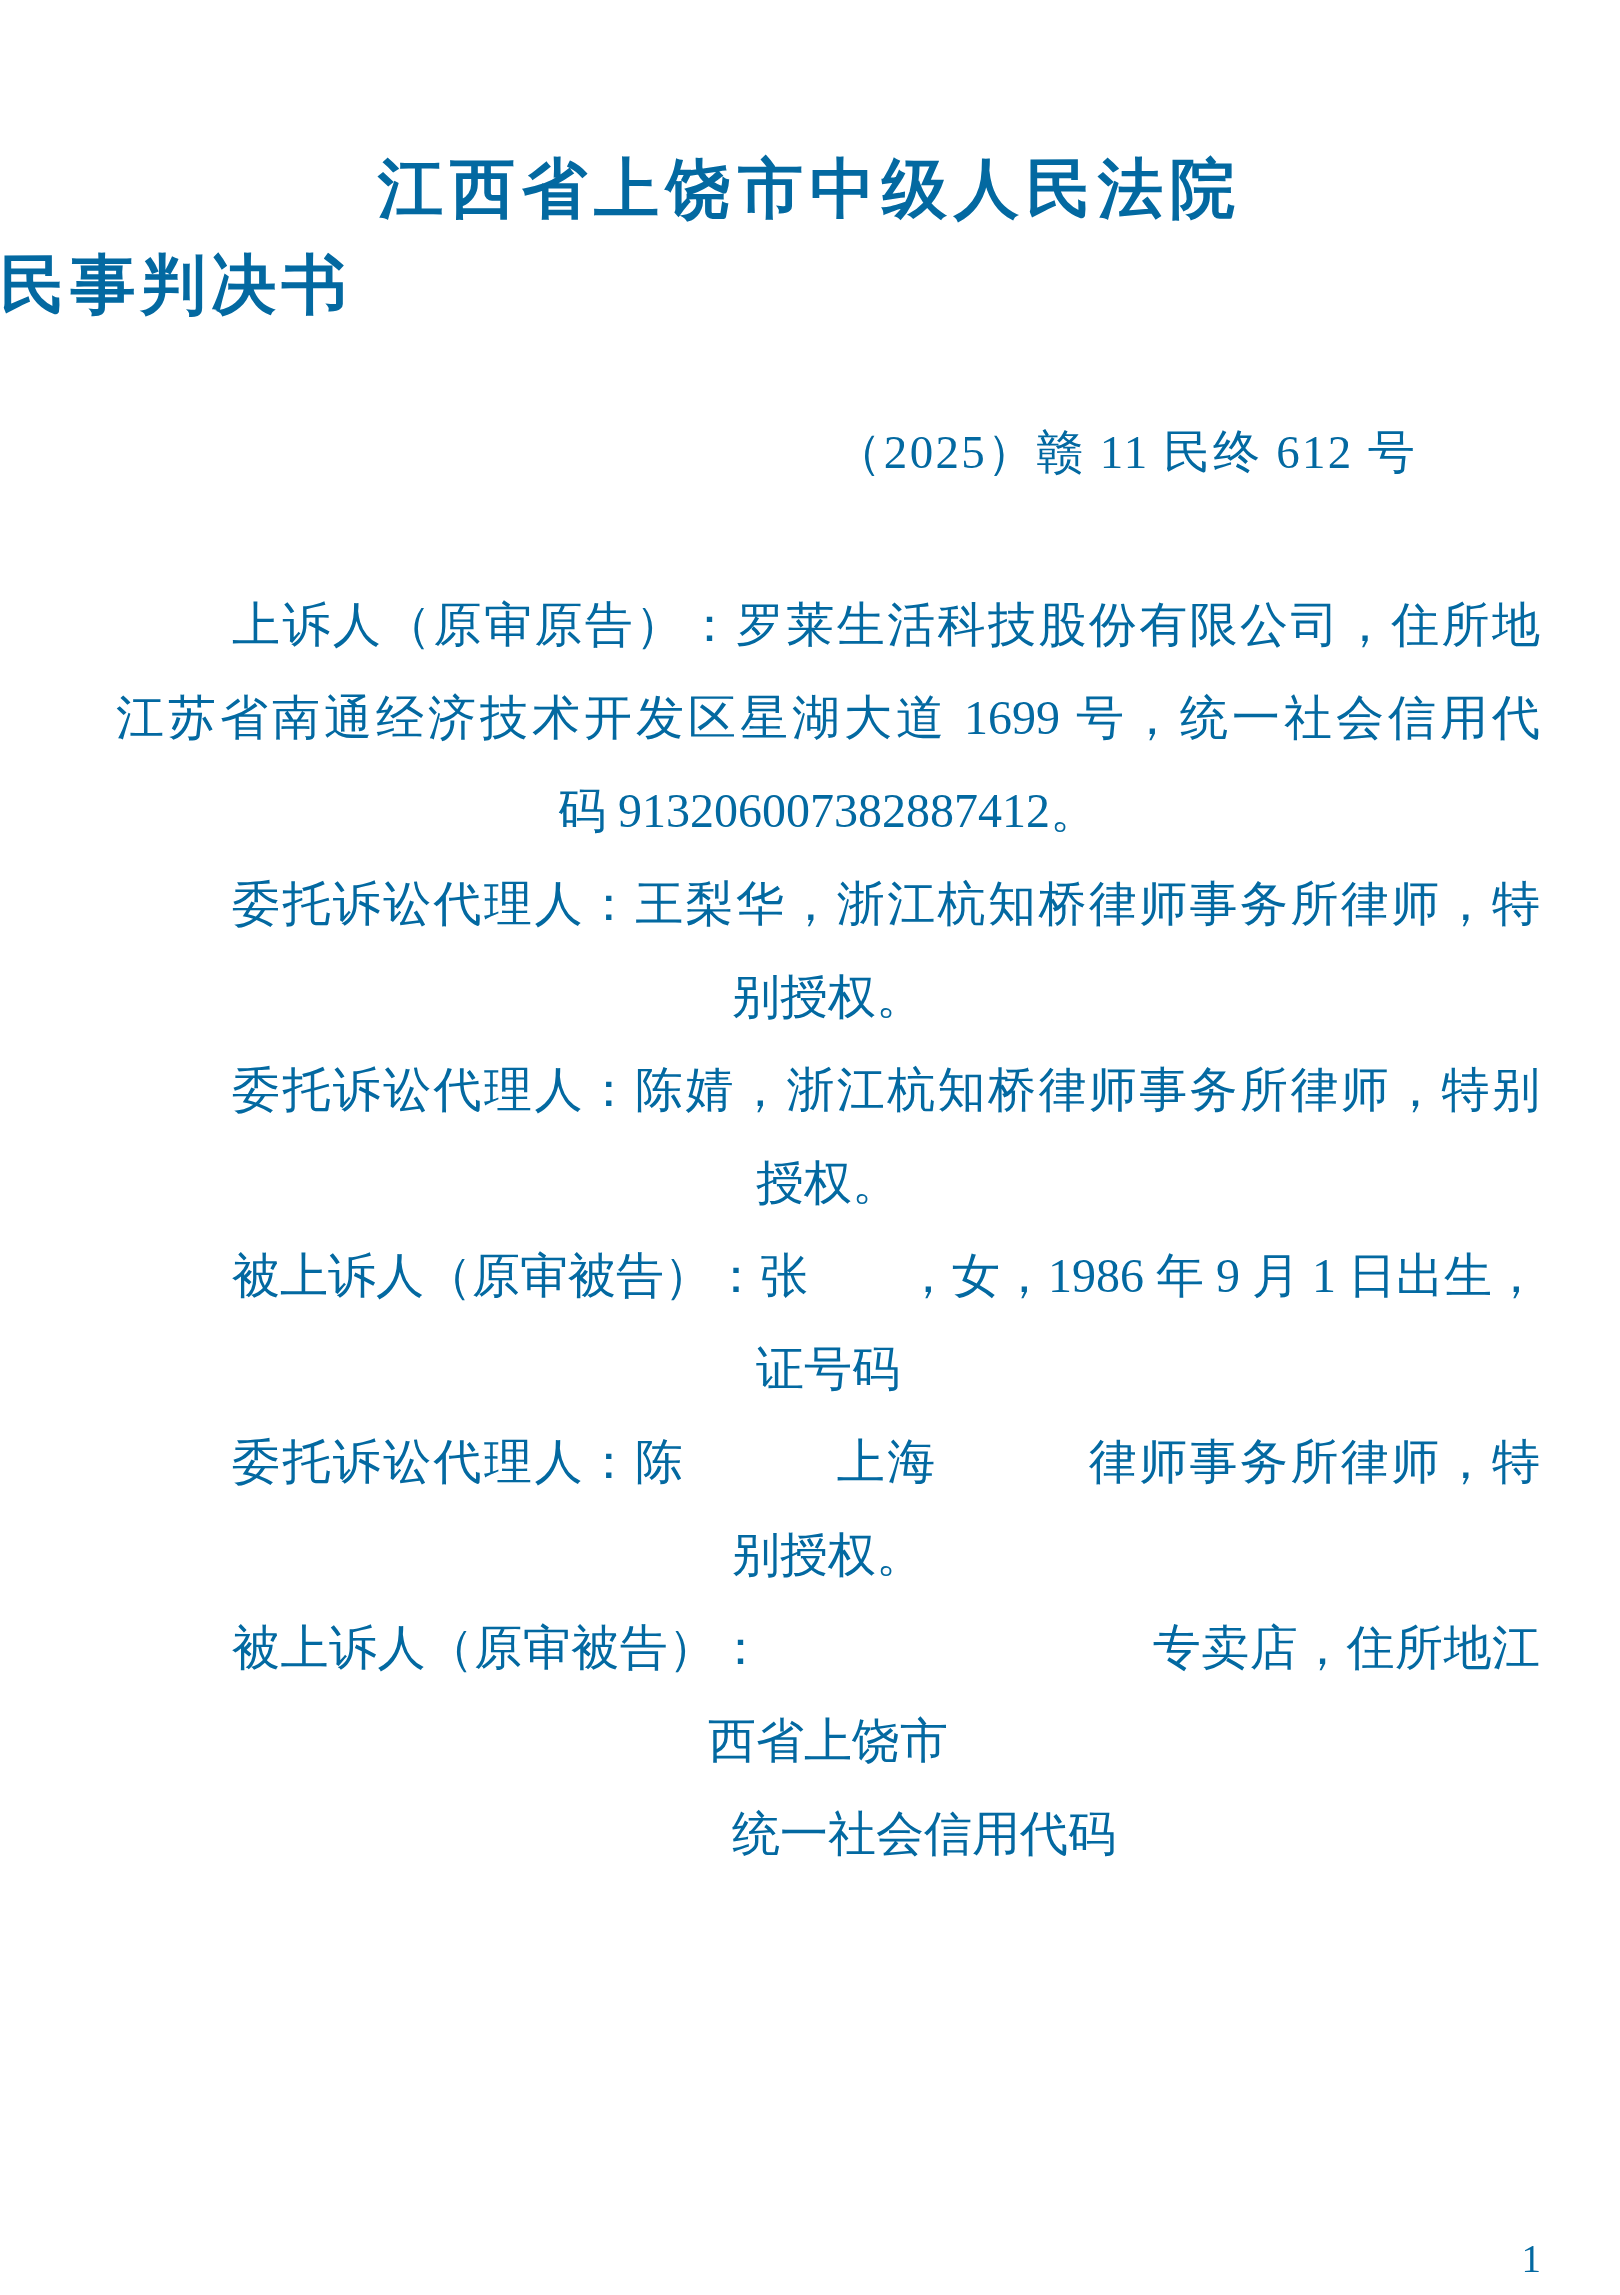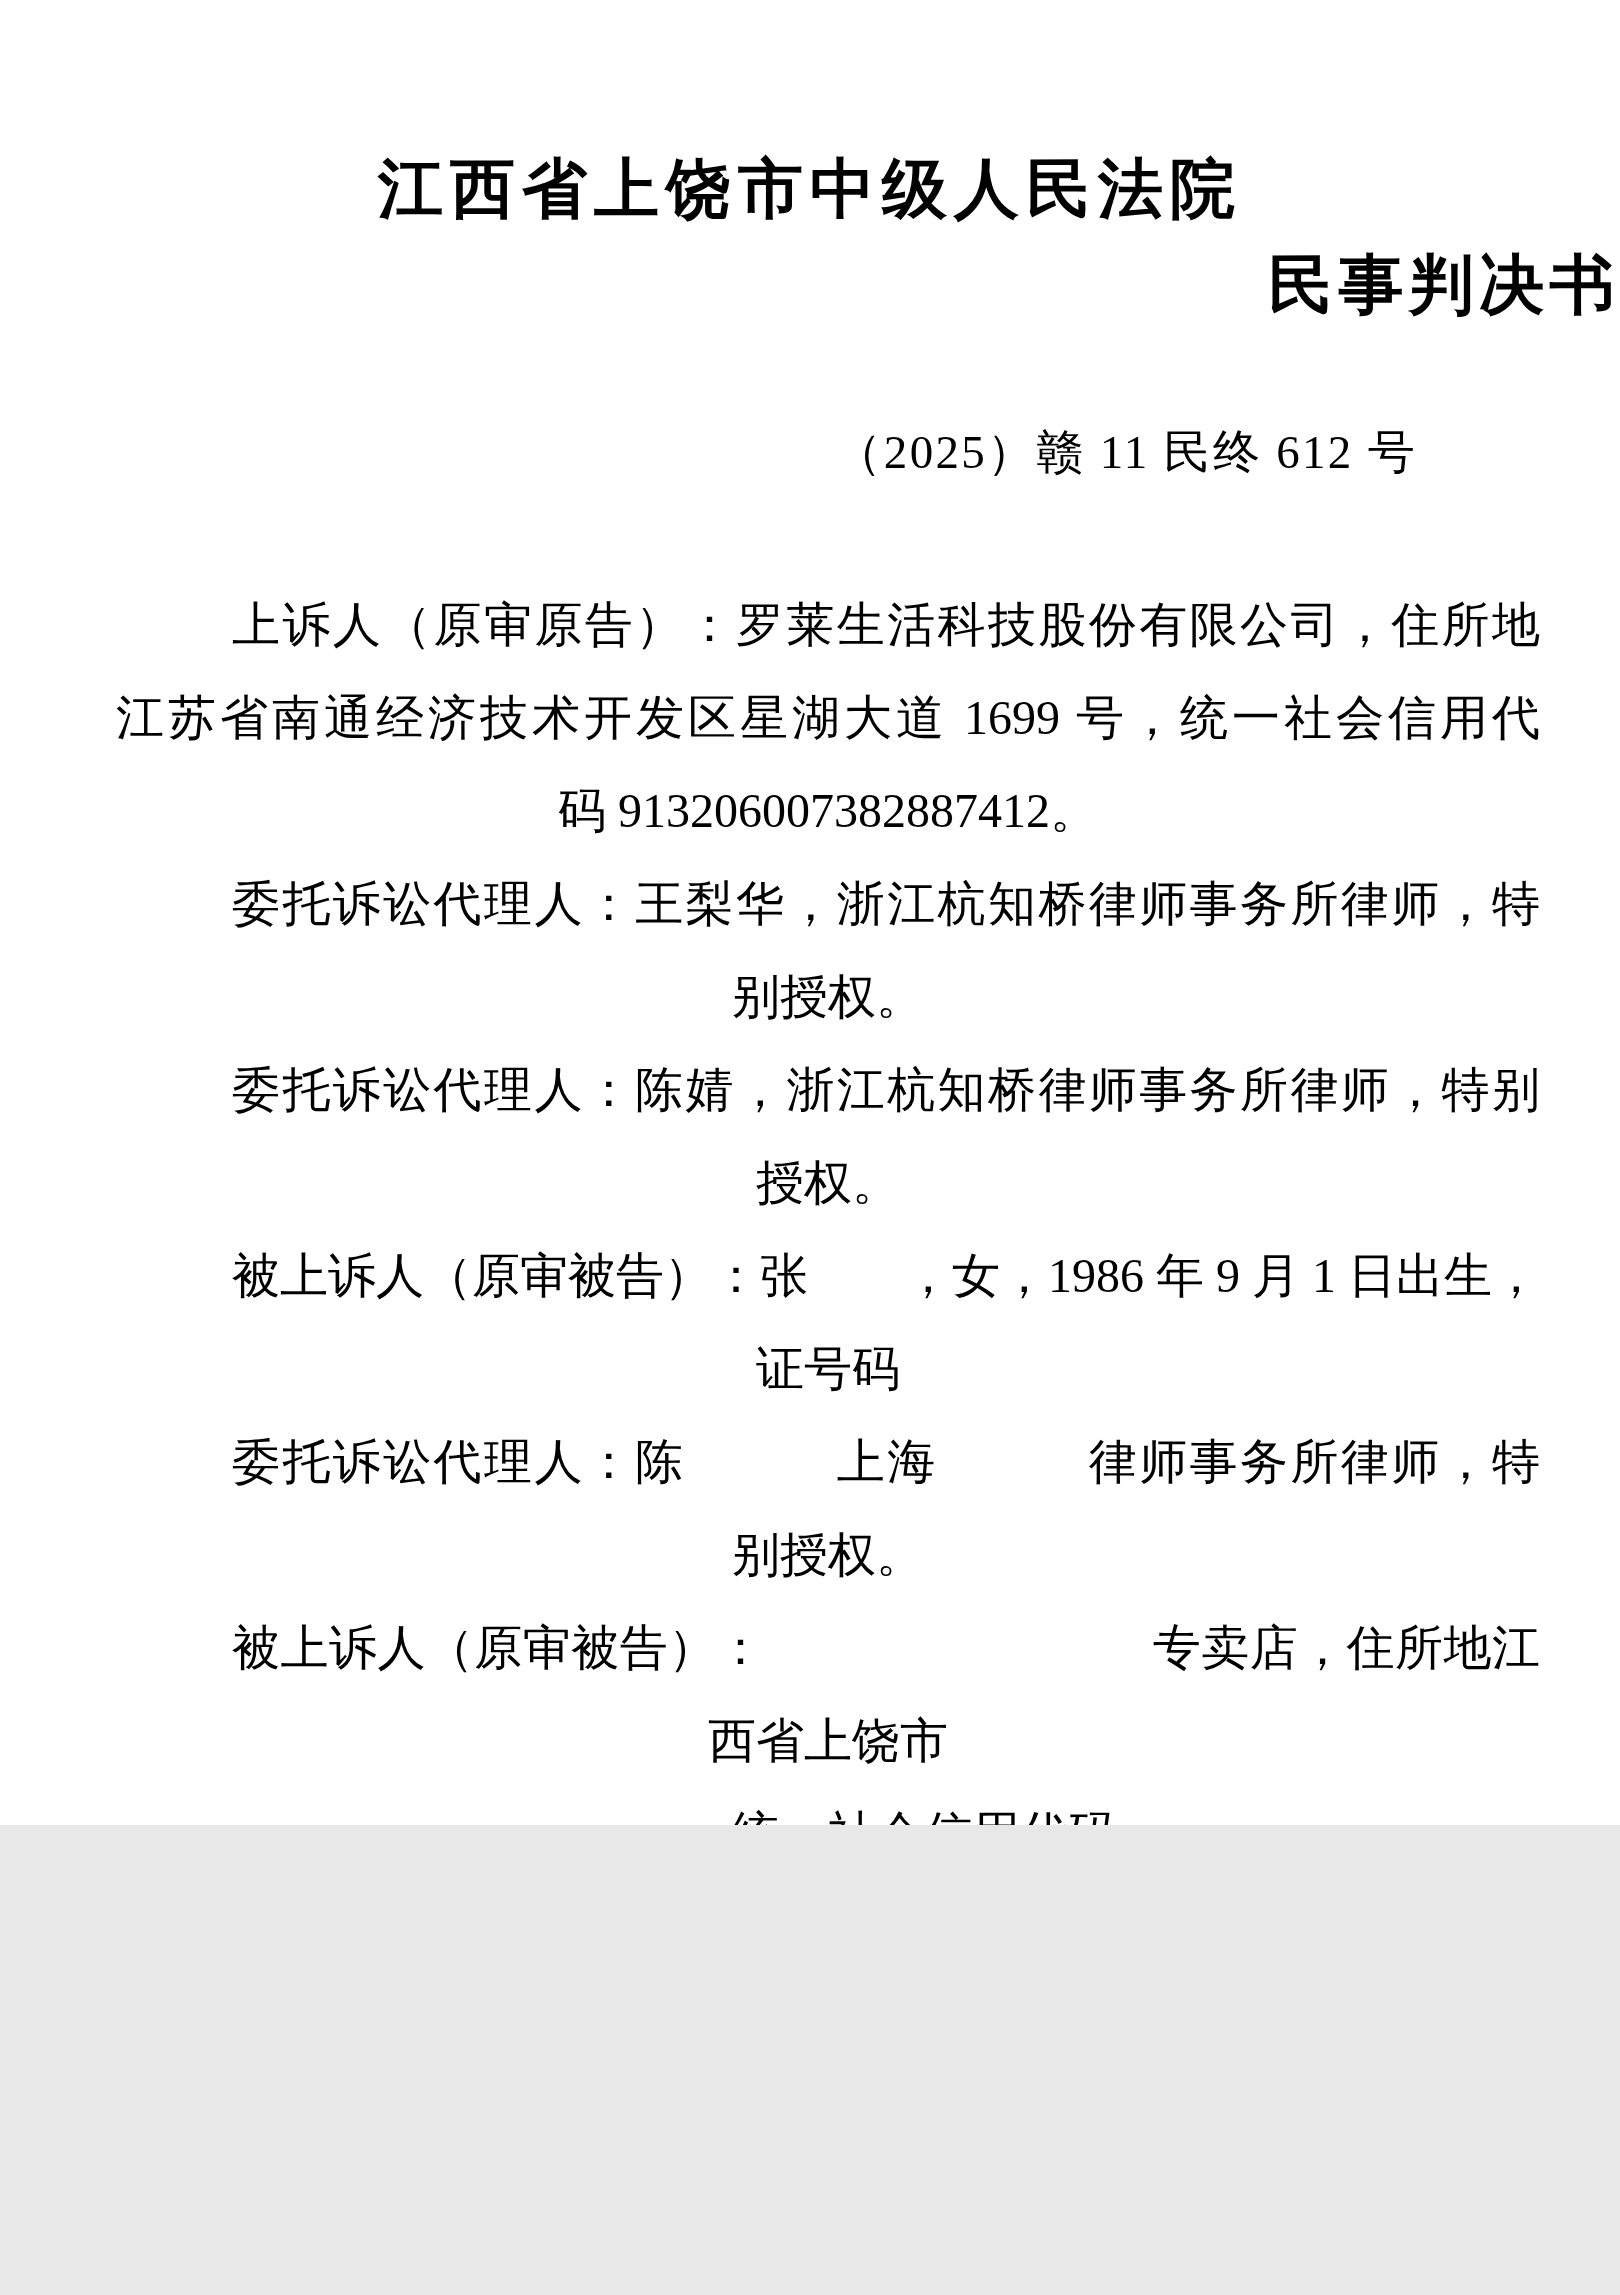--- a/index.html
+++ b/index.html
@@ -3,51 +3,50 @@
 <meta charset="utf-8">
 <style>
   html, body {
     margin: 0;
     padding: 0;
     background: #e8e8e8;
   }
   .page {
     position: relative;
     width: 1620px;
-    height: 1825px;
+    height: 2295px;
     margin: 0 auto;
     background: #ffffff;
-    color: #000000;
+    color: #0369a1;
     font-family: "Liberation Serif", "DejaVu Serif", serif;
     overflow: hidden;
   }
   .court-title {
     position: absolute;
     top: 154px;
     left: 0;
     right: 0;
     text-align: center;
     font-size: 65px;
     font-weight: bold;
     letter-spacing: 7px;
     line-height: 1.1;
     white-space: nowrap;
   }
   .doc-title {
     position: absolute;
     top: 250px;
     left: 0;
     right: 0;
-    text-align: right;
+    text-align: left;
     font-size: 65px;
     font-weight: bold;
     letter-spacing: 5.4px;
     line-height: 1.1;
     white-space: nowrap;
-    padding-left: 40px;
   }
   .case-no {
     position: absolute;
     top: 427px;
     right: 203px;
     font-size: 47px;
     letter-spacing: 2.3px;
     line-height: 1.1;
     white-space: nowrap;
     margin-left: 27px;

